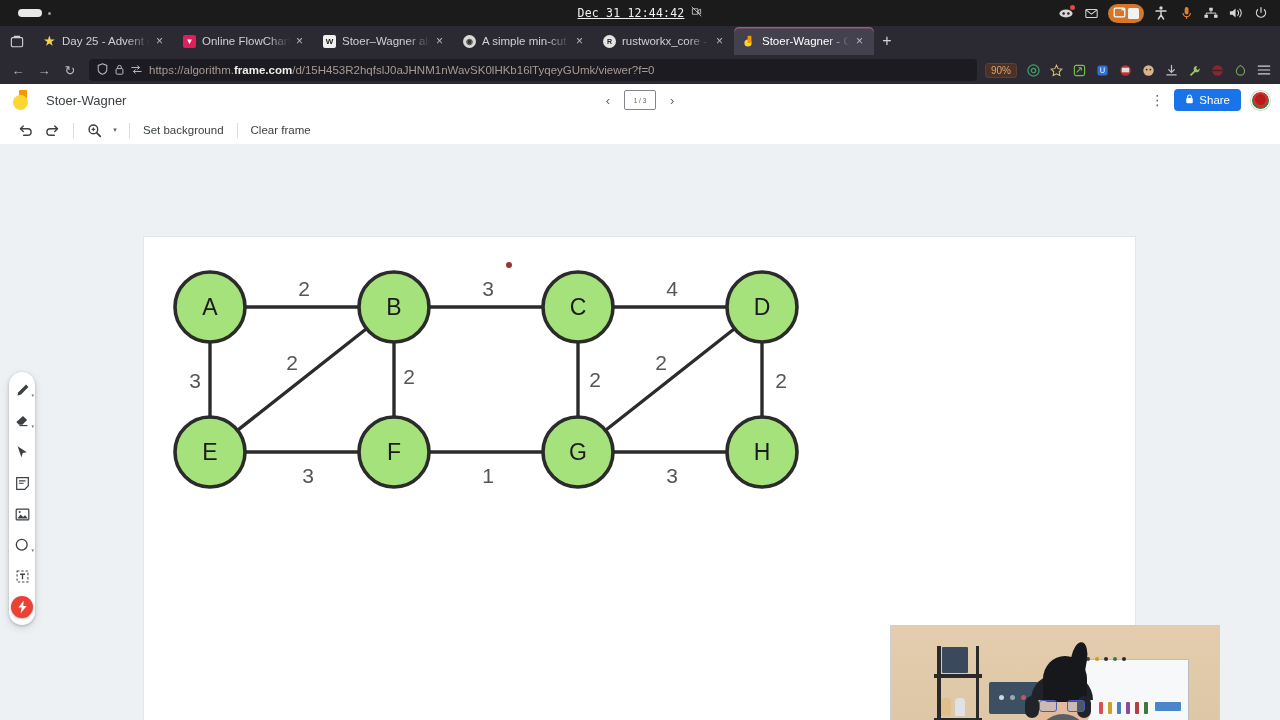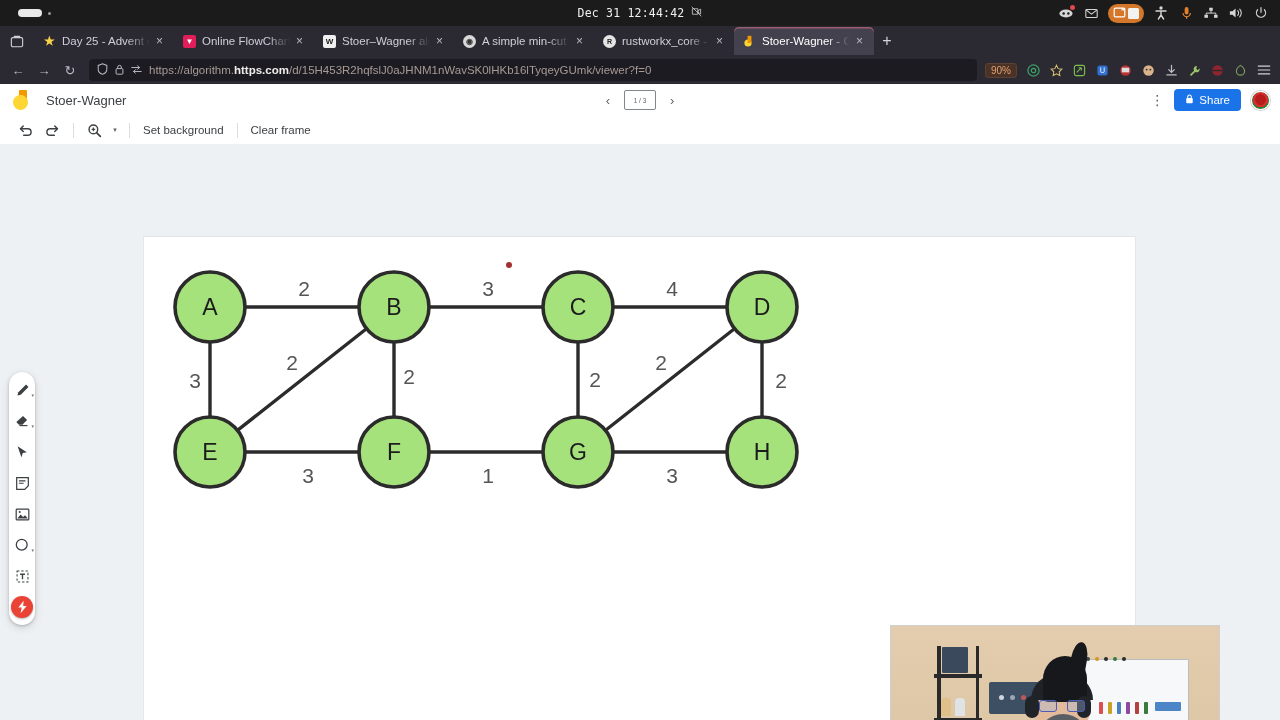--- a/index.html
+++ b/index.html
@@ -23,21 +23,21 @@
   }
   .os-pill {
     width: 24px; height: 8px; border-radius: 5px; background: #e8e8e8;
   }
   .os-dot-small { width: 3px; height: 3px; border-radius: 50%; background: #9a9a9a; }
   #os-bar-center {
     position: absolute; left: 0; right: 0; margin: 0 auto;
     width: 260px; text-align: center;
     font-family: "DejaVu Sans Mono", monospace;
     font-size: 11.5px; letter-spacing: .2px; color: #f0f0f0;
-    display: flex; align-items: center; justify-content: center; gap: 7px;
+    display: flex; align-items: center; justify-content: center; gap: 7px; text-decoration: underline;
   }
   #os-bar-right {
     position: absolute; right: 8px; top: 0; height: 26px;
     display: flex; align-items: center; gap: 3px;
   }
   .tray-ico {
     width: 22px; height: 20px; display: flex; align-items: center; justify-content: center;
     position: relative; color: #d8d8d8;
   }
   .tray-ico svg { display: block; }
@@ -359,21 +359,21 @@
       <svg width="9" height="11" viewBox="0 0 10 12">
           <rect x="1.2" y="5" width="7.6" height="6.2" rx="1.1" fill="none" stroke="#b9b9c4" stroke-width="1.1"></rect>
           <path d="M3 5V3.4a2 2 0 014 0V5" fill="none" stroke="#b9b9c4" stroke-width="1.1"></path>
         </svg>
     </span>
     <span>
       <svg width="11" height="9" viewBox="0 0 12 10">
           <path d="M.8 2.8h8.4M7.2 .8l2 2-2 2M11.2 7.2H2.8M4.8 5.2l-2 2 2 2" fill="none" stroke="#b9b9c4" stroke-width="1.1" stroke-linecap="round"></path>
         </svg>
     </span>
-    <span id="urltext"><span>https://algorithm.</span><span class="dom">https.com</span><span>/d/15H453R2hqfslJ0aJHNM1nWavSK0lHKb16lTyqeyGUmk/viewer?f=0</span></span>
+    <span id="urltext"><span>https://algorithm.</span><span class="dom">frame.com</span><span>/d/15H453R2hqfslJ0aJHNM1nWavSK0lHKb16lTyqeyGUmk/viewer?f=0</span></span>
   </div>
 
   <div id="nav-right">
     <span id="zoom-badge">90%</span>
     <span class="ext-ico">
       <svg width="13" height="13" viewBox="0 0 14 14">
           <circle cx="7" cy="7" r="6" fill="none" stroke="#3ea46a" stroke-width="1.3"></circle>
           <circle cx="7" cy="7" r="2.4" fill="none" stroke="#3ea46a" stroke-width="1.3"></circle>
         </svg>
     </span>

